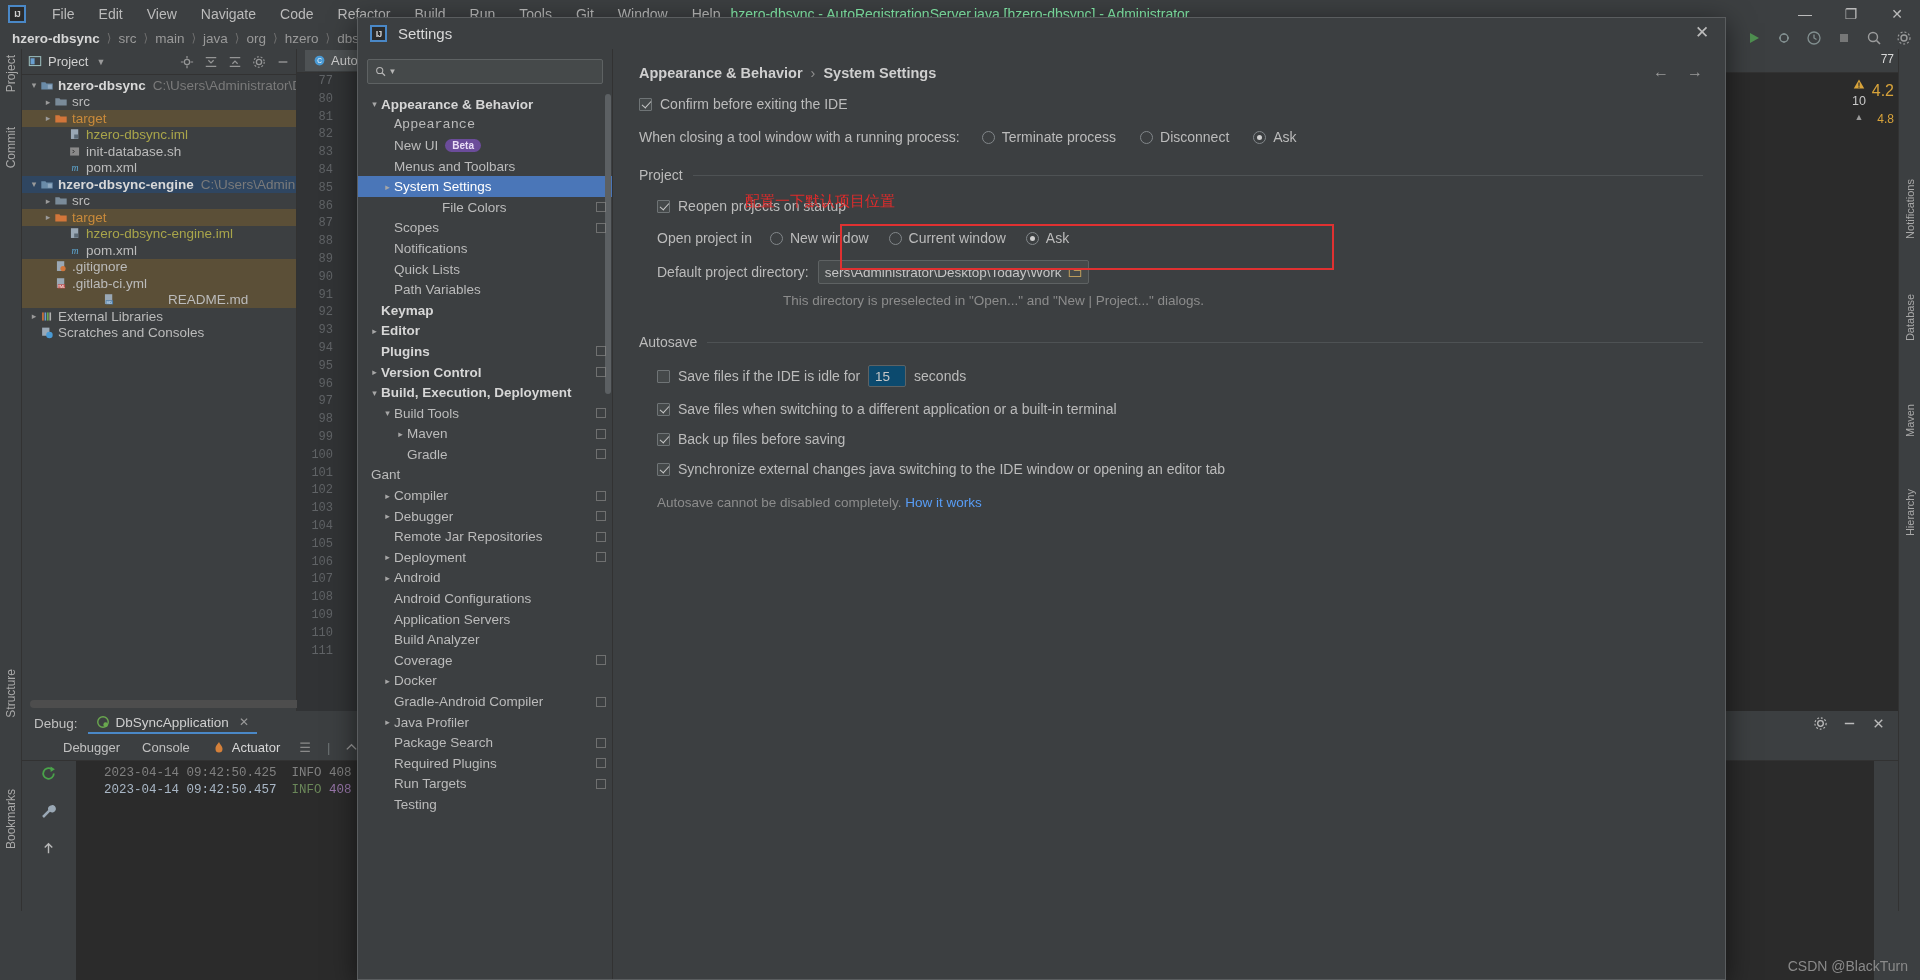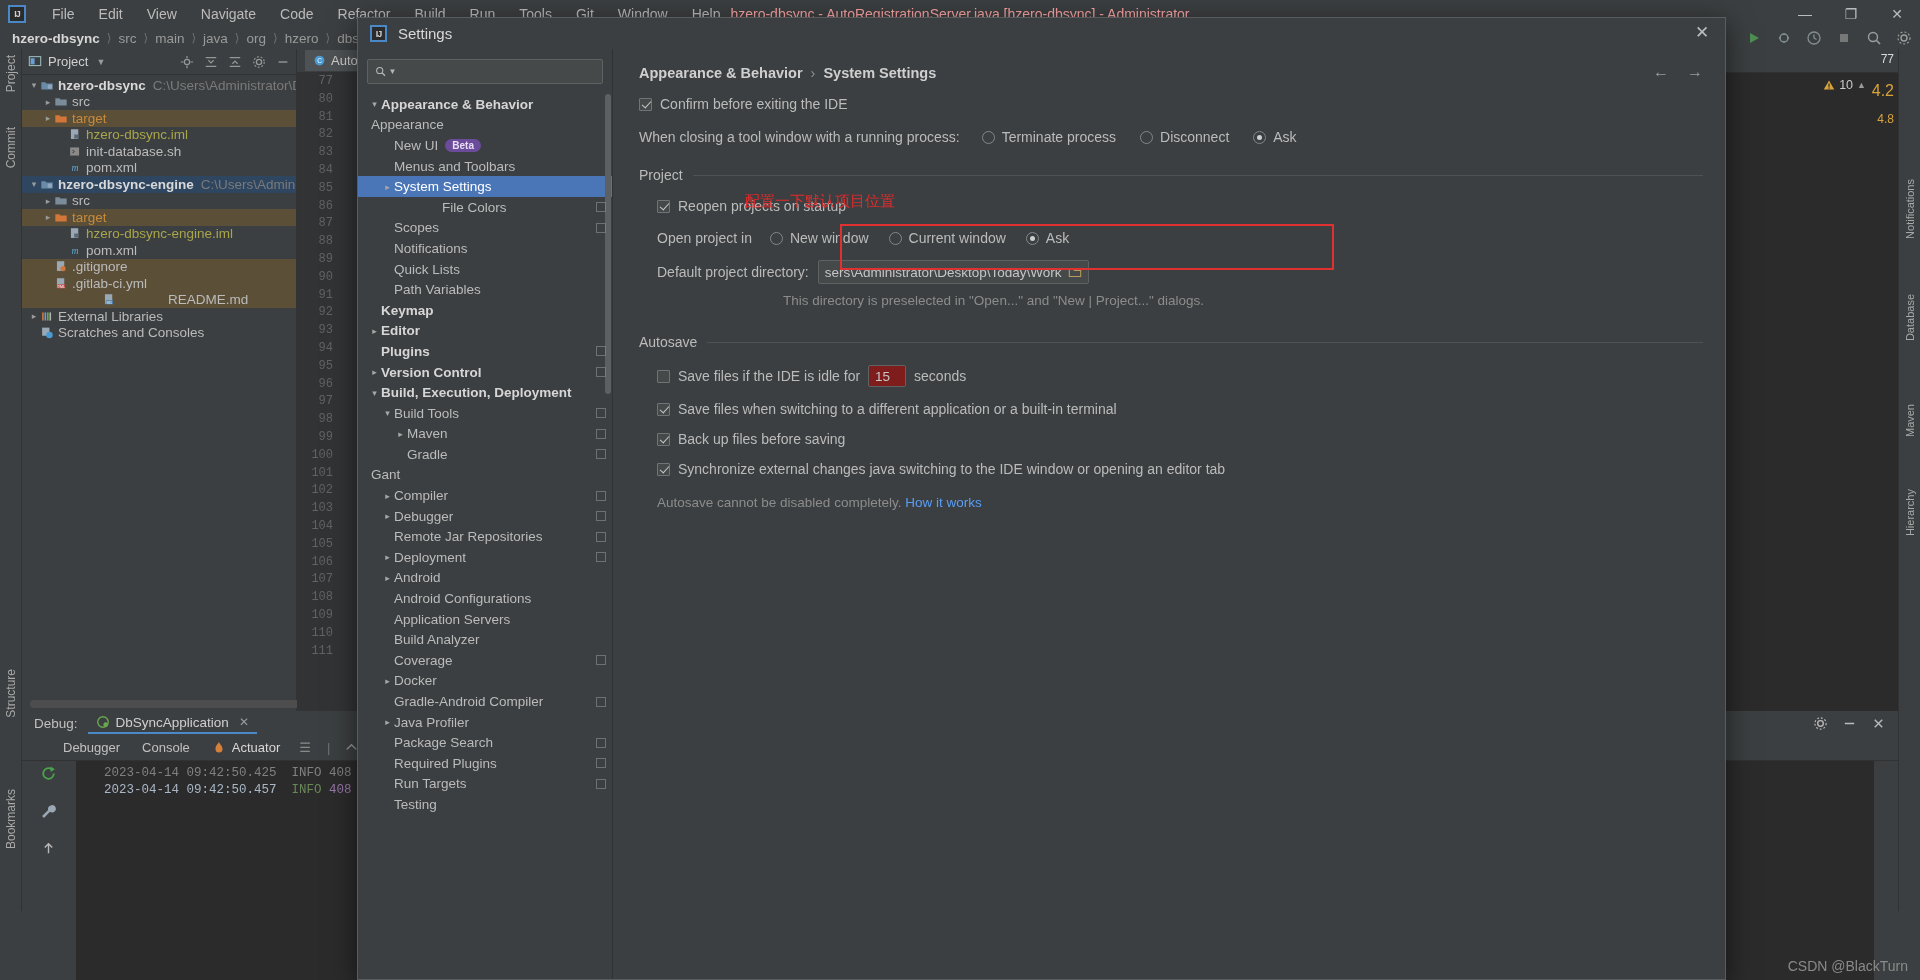--- a/index.html
+++ b/index.html
@@ -25,21 +25,21 @@
     display:flex; align-items:center; justify-content:center; letter-spacing:-1px;
     flex:0 0 auto;
   }
   .menu { display:flex; margin-left:14px; gap:0px; }
   .menu-item {
     padding:3px 12px; font-size:14px; color:#bbbbbb; cursor:default;
     white-space:nowrap;
   }
   .win-title {
     position:absolute; left:0; right:0; text-align:center; font-size:14px;
-    color:#fca5a5; pointer-events:none;
+    color:#86efac; pointer-events:none;
   }
   .win-ctrl { position:absolute; right:0; top:0; display:flex; height:27px; }
   .win-btn { width:46px; display:flex; align-items:center; justify-content:center;
              font-size:14px; color:#bbb; }
 
   
   .navbar {
     position:absolute; left:0; top:27px; width:1920px; height:22px;
     display:flex; align-items:center; padding-left:10px; font-size:13.5px;
     background:#3c3f41;
@@ -223,21 +223,21 @@
   .group-line { flex:1; height:1px; background:#4e5254; margin-left:10px; }
   .group-body { padding-left:18px; }
 
   .field-row { display:flex; align-items:center; font-size:14px; margin-top:14px; }
   .text-field {
     height:24px; background:#45494a; border:1px solid #5e6263; border-radius:2px;
     display:flex; align-items:center; padding:0 6px; color:#c6c6c6; font-size:13.5px;
     margin-left:9px; gap:6px;
   }
   .spin {
-    width:38px; height:22px; background:#7f1d1d; border:1px solid #5e6263;
+    width:38px; height:22px; background:#0c4a6e; border:1px solid #5e6263;
     border-radius:2px; color:#c6c6c6; font-size:13.5px; display:flex;
     align-items:center; padding-left:6px; margin:0 8px;
   }
   .hint { font-size:13.5px; color:#8c8c8c; margin-top:9px; padding-left:126px; }
   .note { font-size:13.5px; color:#8c8c8c; margin-top:18px; }
   .link { color:#589df6; }
 
   
   .redbox {
     position:absolute; left:227px; top:175px; width:494px; height:46px;
@@ -560,21 +560,21 @@
       <span class="vtext" style="font-size:11px;">Maven</span>
     </div>
     <div class="vitem" style="top:440px;">
       <span class="vtext" style="font-size:11px;">Hierarchy</span>
     </div>
   </div>
 
   <div style="position:absolute;right:26px;top:52px;font-size:12px;color:#d8d8d8;">77</div>
   <div style="position:absolute;right:26px;top:82px;font-size:16px;color:#d8a33a;">4.2</div>
   <div style="position:absolute;right:26px;top:112px;font-size:12px;color:#d8a33a;">4.8</div>
-  <div style="position:absolute;right:54px;top:78px;display:flex;align-items:center;gap:4px;font-size:12.5px;color:#c9c9c9;">
+  <div style="position:absolute;right:54px;top:78px;display:flex;align-items:center;gap:4px;font-size:12.5px;color:#c9c9c9;flex-direction:column;">
     <svg width="12" height="12" viewBox="0 0 16 16">
         <polygon points="8,2 15,14 1,14" fill="#d8a33a"></polygon>
         <rect x="7.2" y="6" width="1.6" height="4.5" fill="#2b2b2b"></rect>
         <rect x="7.2" y="11.3" width="1.6" height="1.6" fill="#2b2b2b"></rect>
       </svg>
     <span>10</span>
     <span style="font-size:9px;color:#9a9a9a;">▲</span>
   </div>
 
   <div class="debugpanel">
@@ -669,21 +669,21 @@
           <span style="font-size:8px;color:#b6b6b6;margin-left:-3px;">▼</span>
           <input type="text" value="" style="">
         </div>
       </div>
       <div class="settree" id="settings-tree">
         <div class="tree-scrollbar"></div>
       <div class="srow" style="padding-left: 10px;">
             <span class="sarrow">▾</span>
             <span class="slabel bold">Appearance &amp; Behavior</span>
           </div>
-          <div class="srow" style="">
+          <div class="srow" style="padding-left: 23px; font-family: Liberation Mono, monospace;">
             <span class="sarrow"></span>
             <span class="slabel">Appearance</span>
           </div>
           <div class="srow" style="padding-left: 23px;">
             <span class="sarrow"></span>
             <span class="slabel">New UI</span>
             <span class="badge-beta">Beta</span>
           </div>
           <div class="srow" style="padding-left: 23px;">
             <span class="sarrow"></span>

